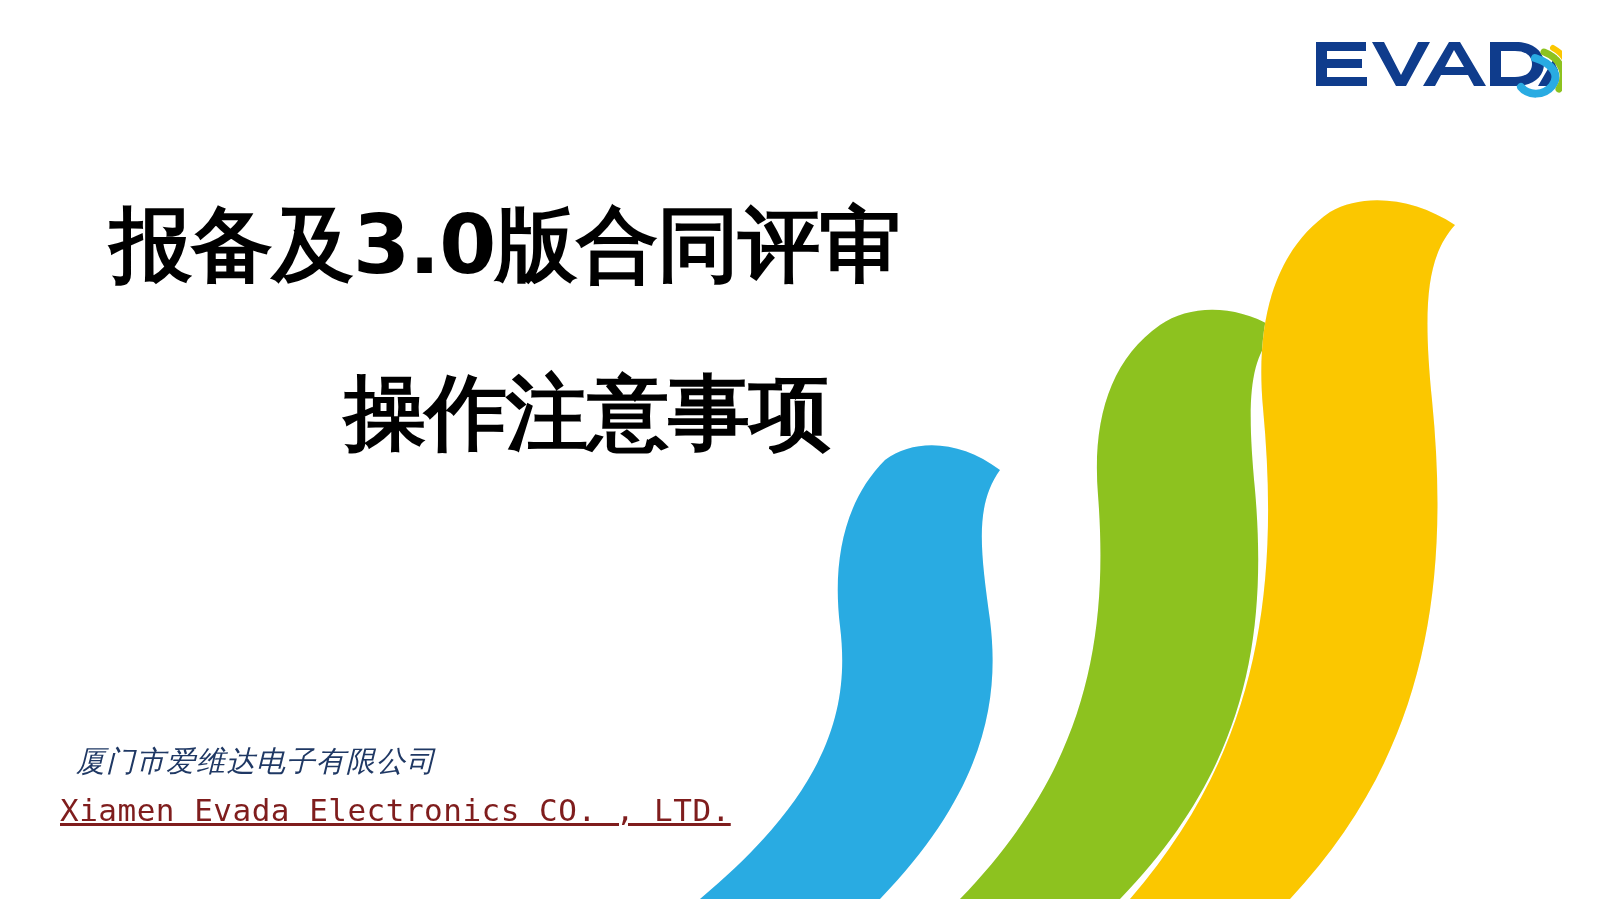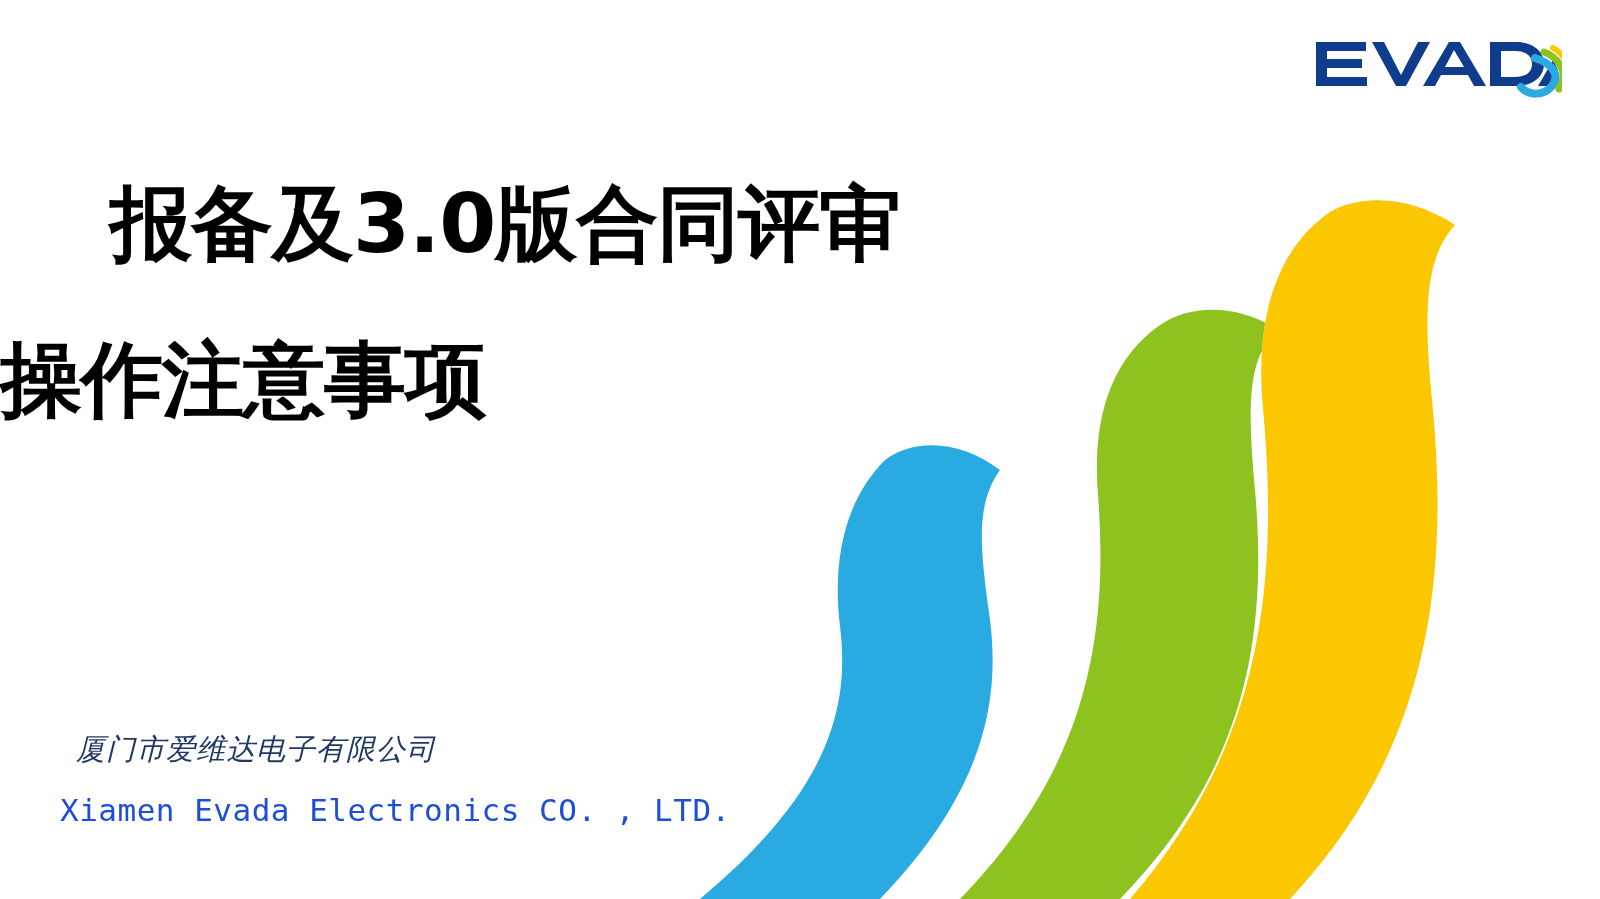--- a/index.html
+++ b/index.html
@@ -38,39 +38,40 @@
     display: flex;
     align-items: center;
     justify-content: flex-end;
   }
   .logo-svg { display: block; }
 
   
   .title-block {
     position: absolute;
     left: 0;
-    top: 170px;
+    top: 191px;
     width: 1000px;
   }
   .title-line {
     color: #000000;
     font-family: "DejaVu Sans", "Liberation Sans", sans-serif;
     font-weight: 700;
     font-size: 82px;
     line-height: 108px;
     letter-spacing: -1px;
     white-space: nowrap;
   }
   .title-line-1 {
     padding-left: 110px;
     text-align: left;
   }
   .title-line-2 {
-    margin-top: 48px;
-    text-align: left;
+    padding-left: 110px;
+    margin-top: 60px;
+    text-align: right;
     padding-right: 170px;
   }
 
   
   .footer {
     position: absolute;
     left: 60px;
     bottom: 68px;
     width: 760px;
   }
@@ -78,27 +79,28 @@
     color: #1f3864;
     font-family: "DejaVu Serif", "Liberation Serif", serif;
     font-size: 29px;
     line-height: 40px;
     letter-spacing: 1px;
     font-style: italic;
     padding-left: 16px;
     white-space: nowrap;
   }
   .footer-en {
-    color: #1d4ed8;
+    color: #7f1d1d;
     font-family: "DejaVu Sans Mono", "Liberation Mono", monospace;
     font-size: 31px;
     line-height: 42px;
     letter-spacing: 0.5px;
-    margin-top: 20px;
+    margin-top: 8px;
     white-space: nowrap;
+    text-decoration: underline;
   }
 </style>
 </head>
 <body>
 
 <div class="slide">
 
   <svg class="ribbon-art" viewBox="0 0 1600 899" preserveAspectRatio="none">
 
     <path fill="#f5f5f5" d="M885,460

